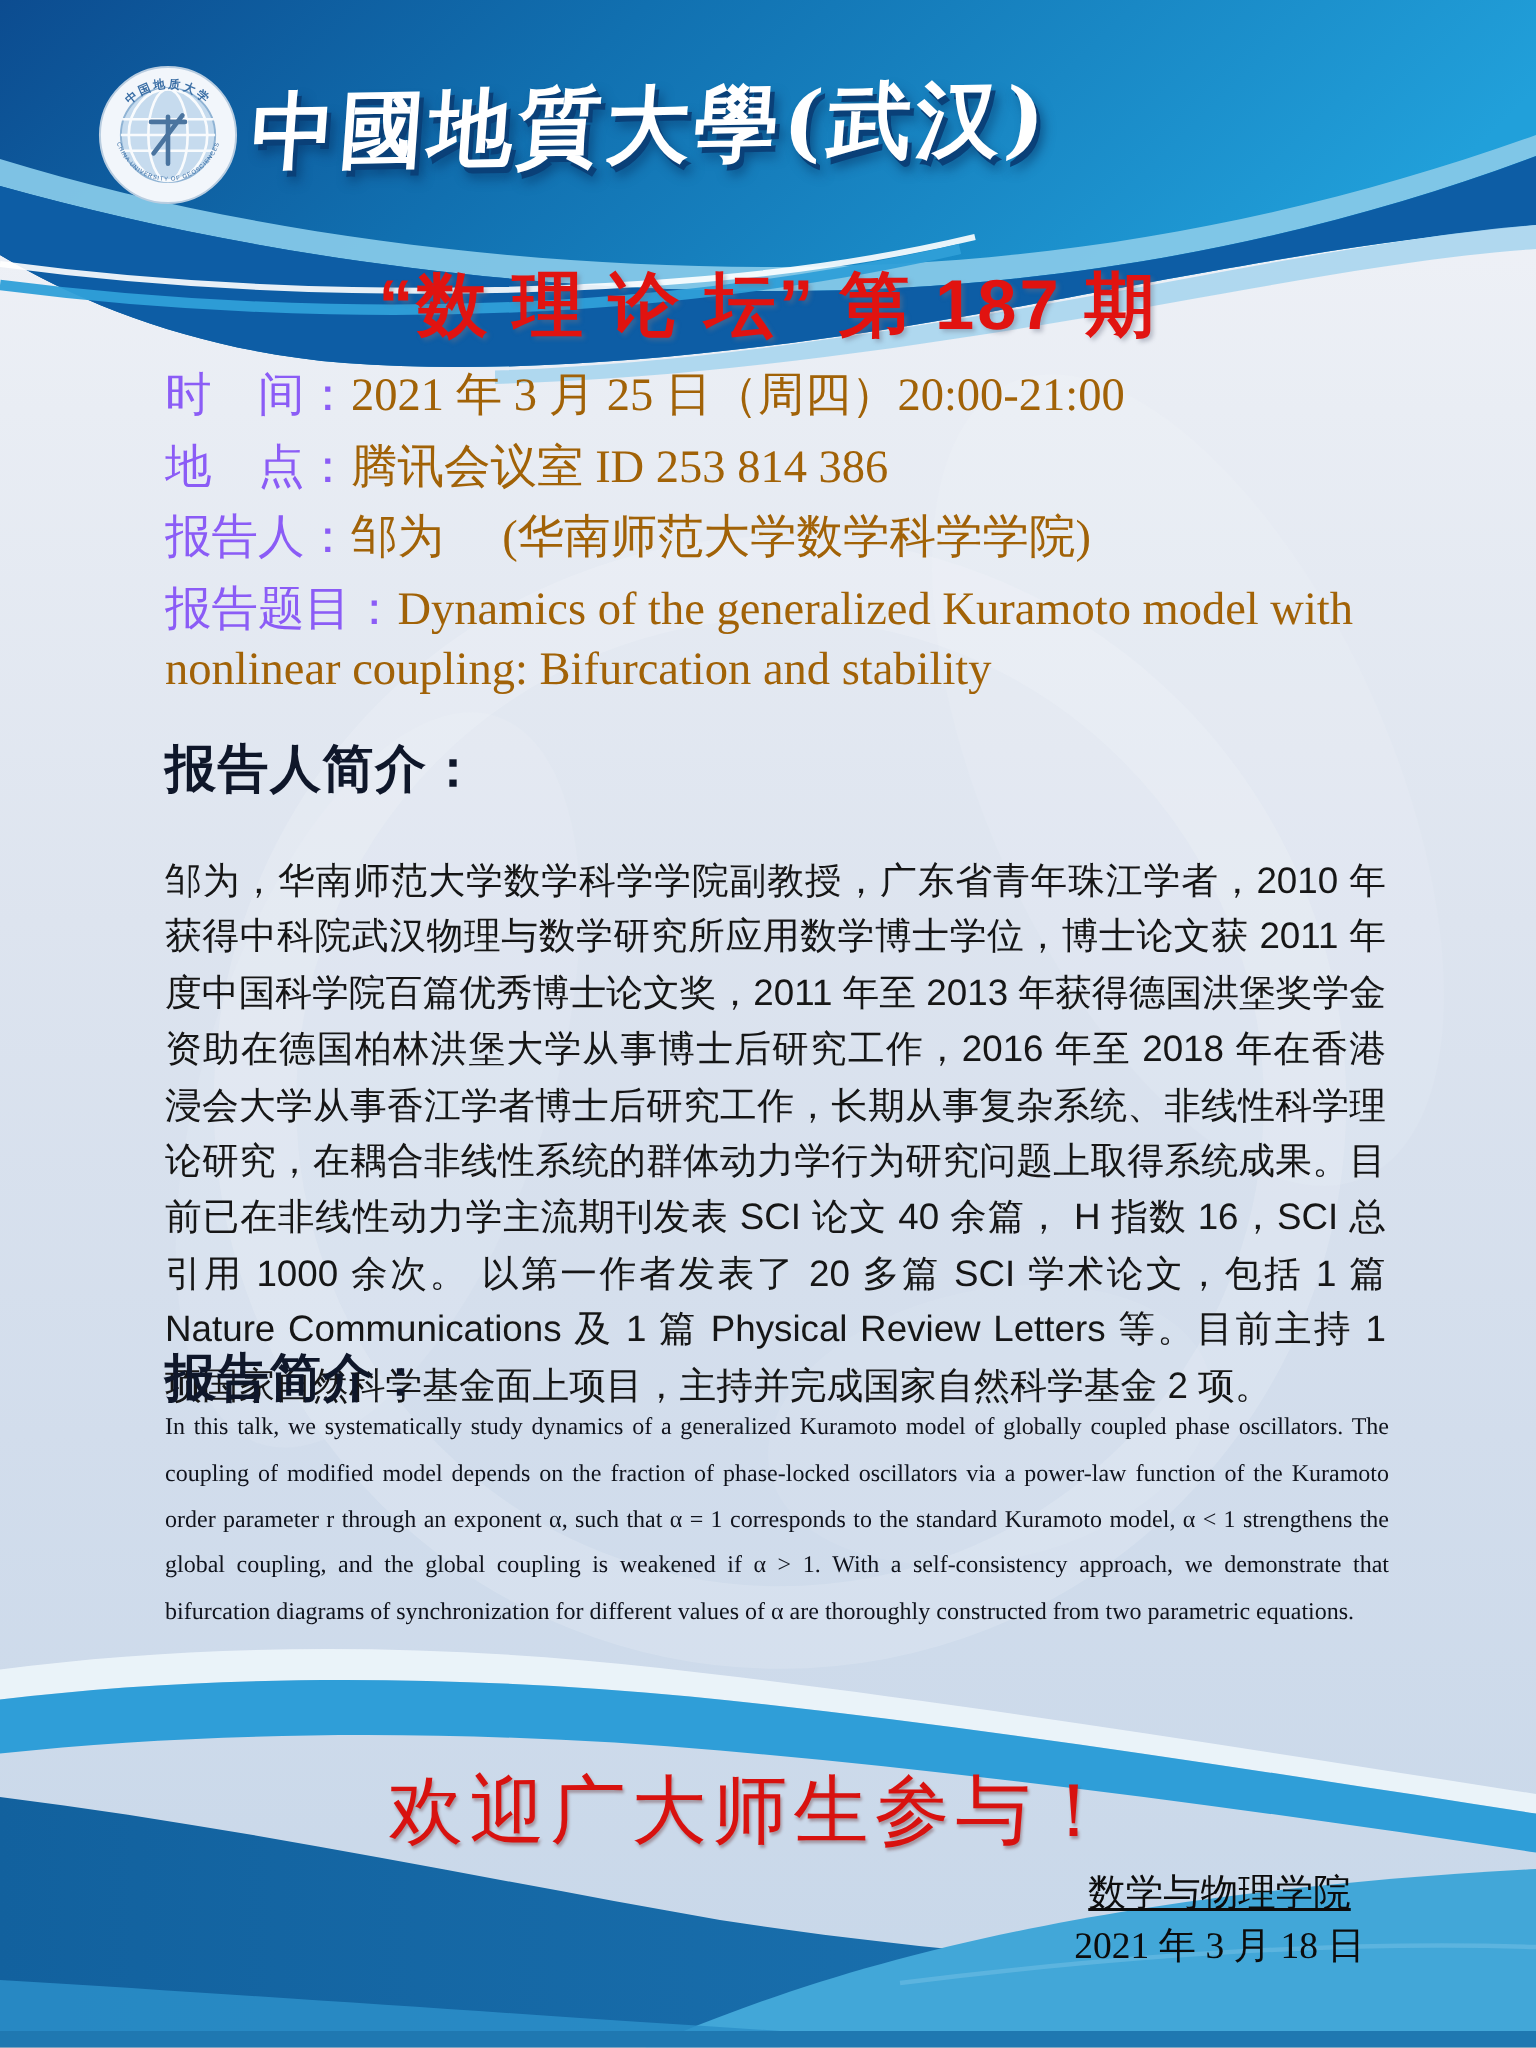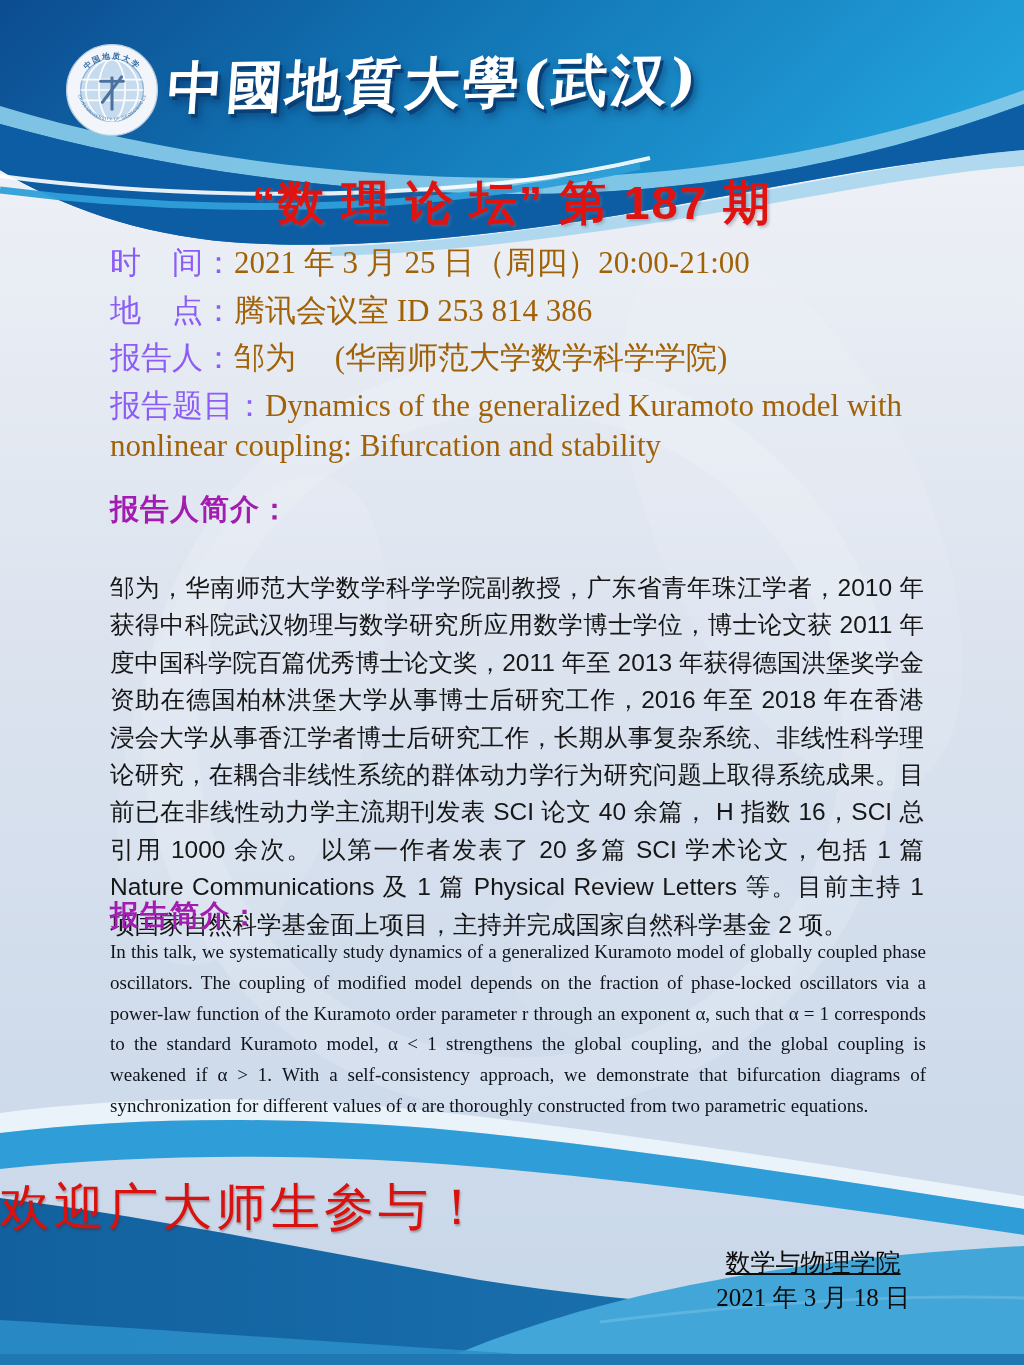--- a/index.html
+++ b/index.html
@@ -25,35 +25,35 @@
     color:#e11310;font-size:47px;font-weight:bold;letter-spacing:2px;
     font-family:"Liberation Sans", sans-serif;
     text-shadow:2px 2px 3px rgba(110,115,135,.4);
     white-space:nowrap;
   }
   .info-row{left:110px;width:822px;font-size:31px;line-height:40px;white-space:nowrap;}
   .info-row.wrap{white-space:normal;}
   .info-label{color:#8b5cf6;font-weight:normal;font-family:"Liberation Sans", sans-serif;}
   .info-value{color:#a16207;font-family:"Liberation Serif", serif;}
   .sec-heading{
-    left:110px;color:#a21caf;font-size:29px;font-weight:bold;letter-spacing:1px;
+    left:110px;color:#0f172a;font-size:34px;font-weight:bold;letter-spacing:1px;
     font-family:Liberation Mono, monospace;
   }
   .bio-text{
     left:110px;top:534px;width:814px;
     color:#161616;font-size:24.5px;line-height:37.4px;
     text-align:justify;font-family:Liberation Sans, sans-serif;margin-top:35px;
   }
   .abstract-text{
     left:110px;top:937px;width:816px;
-    color:#10131c;font-size:19px;line-height:30.8px;
+    color:#10131c;font-size:16px;line-height:30.8px;
     text-align:justify;font-family:"Liberation Serif", serif;
   }
   .closing{
-    left:0;top:1174px;width:1004px;text-align:left;
+    left:0;top:1174px;width:1004px;text-align:center;
     color:#d8120f;font-size:50px;letter-spacing:4px;
     font-family:"DejaVu Serif", serif;
     text-shadow:1px 2px 2px rgba(90,30,30,.35);
     white-space:nowrap;
   }
   .footer-block{left:648px;top:1244px;width:330px;text-align:center;color:#0c0c0c;}
   .footer-dept{font-size:25px;line-height:36px;font-family:"Liberation Sans", sans-serif;text-decoration:underline;}
   .footer-date{font-size:25px;line-height:36px;font-family:"Liberation Serif", serif;}
   .logo-wrap{left:64px;top:40px;width:96px;height:100px;}
 </style>

